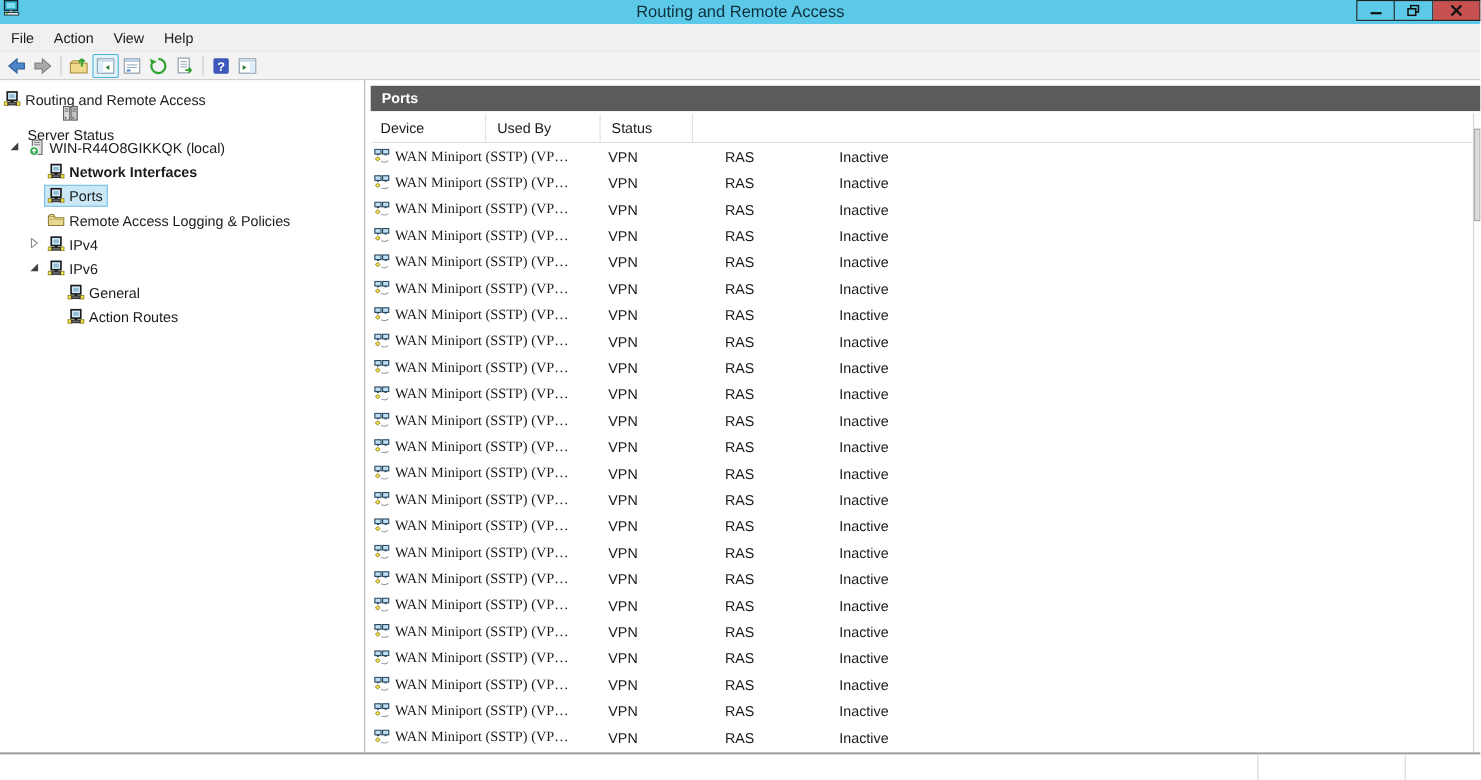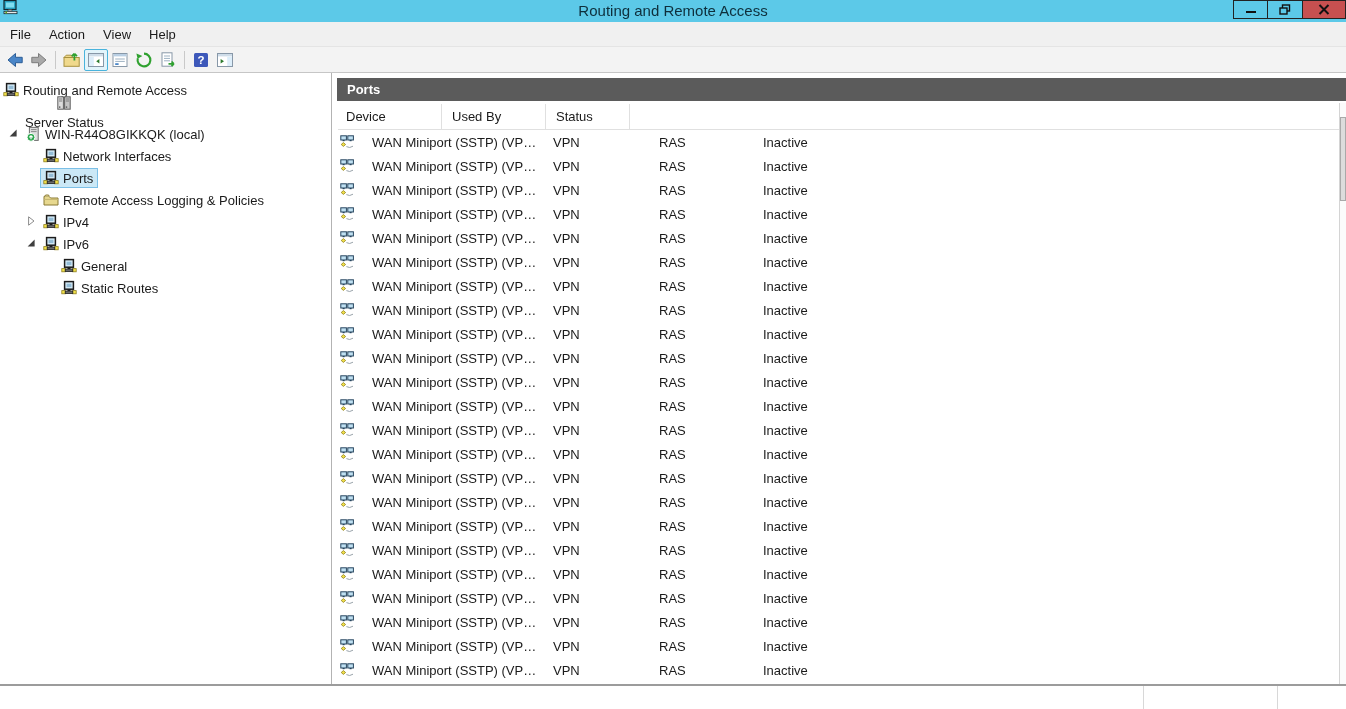--- a/index.html
+++ b/index.html
@@ -51,21 +51,21 @@
   .lv-header{position:absolute;left:5px;right:7px;top:31px;height:26px;display:flex;
              border-bottom:1px solid #e0e0e0;font-size:13px;background:#fff;box-sizing:border-box;}
   .hcell{display:flex;align-items:center;border-right:1px solid #e0e0e0;box-sizing:border-box;
          position:relative;}
   .hcell.fill{flex:1;border-right:none;}
   .sort-icon{position:absolute;left:95px;top:10px;line-height:0;}
   .lv-rows{position:absolute;left:5px;right:7px;top:57px;bottom:0;overflow:hidden;}
   .lv-row{height:24px;display:flex;align-items:center;font-size:13px;}
   .cell{box-sizing:border-box;display:flex;align-items:center;white-space:nowrap;overflow:hidden;}
   .pl4{padding-left:4px;} .pl8{padding-left:8px;} .pl10{padding-left:10px;}
-  .name-cell{padding-left:2px;gap:17px;}
+  .name-cell{padding-left:2px;gap:4px;font-family:Liberation Serif, serif;}
   .picon{line-height:0;flex:0 0 auto;}
 
   
   .scrollbar{position:absolute;right:0;top:30px;bottom:0;width:7px;background:#fbfbfb;
              border-left:1px solid #d4d4d4;box-sizing:border-box;}
   .thumb{position:absolute;left:0;right:0;top:14px;height:84px;background:#dcdcdc;
          border:1px solid #a9a9a9;box-sizing:border-box;}
 
   
   .bottom-border{position:absolute;left:0;right:0;top:684px;height:2px;background:#9c9c9c;}
@@ -248,21 +248,21 @@
               <line x1="6" y1="3.6" x2="11.6" y2="3.6" stroke="#8a8a8a"></line>
               <line x1="6" y1="5.6" x2="11.6" y2="5.6" stroke="#8a8a8a"></line>
               <circle cx="6" cy="11.3" r="4" fill="#2fa84f" stroke="#ffffff" stroke-width="1"></circle>
               <path d="M6 13.3 V9.6 M6 9.6 l-1.7 1.7 M6 9.6 l1.7 1.7" stroke="#fff" stroke-width="1.2" fill="none"></path>
             </svg>
           </span>
           <span>WIN-R44O8GIKKQK (local)</span>
         </span>
       </div>
       <div class="tree-row">
-        <span class="node" style="margin-left: 40px;">
+        <span class="node" style="margin-left: 40px; font-weight: bold;">
           <span style="line-height: 0;">
             <svg width="16" height="16" viewBox="0 0 16 16">
               <rect x="0.8" y="10.6" width="3.6" height="3.2" fill="#f0e049" stroke="#8f7f1f" stroke-width="0.8"></rect>
               <rect x="11.6" y="10.6" width="3.6" height="3.2" fill="#f0e049" stroke="#8f7f1f" stroke-width="0.8"></rect>
               <rect x="3.6" y="1.6" width="8.8" height="7.6" fill="#d7ecf8" stroke="#1c1c1c" stroke-width="1.5"></rect>
               <rect x="5.6" y="3.7" width="4.8" height="3.4" fill="#93bcd6"></rect>
               <rect x="6.5" y="9.2" width="3" height="1.8" fill="#1c1c1c"></rect>
               <rect x="4.2" y="11" width="7.6" height="2.4" fill="#6b6b6b" stroke="#1c1c1c" stroke-width="0.8"></rect>
             </svg>
           </span>
@@ -356,21 +356,21 @@
           <span style="line-height: 0;">
             <svg width="16" height="16" viewBox="0 0 16 16">
               <rect x="0.8" y="10.6" width="3.6" height="3.2" fill="#f0e049" stroke="#8f7f1f" stroke-width="0.8"></rect>
               <rect x="11.6" y="10.6" width="3.6" height="3.2" fill="#f0e049" stroke="#8f7f1f" stroke-width="0.8"></rect>
               <rect x="3.6" y="1.6" width="8.8" height="7.6" fill="#d7ecf8" stroke="#1c1c1c" stroke-width="1.5"></rect>
               <rect x="5.6" y="3.7" width="4.8" height="3.4" fill="#93bcd6"></rect>
               <rect x="6.5" y="9.2" width="3" height="1.8" fill="#1c1c1c"></rect>
               <rect x="4.2" y="11" width="7.6" height="2.4" fill="#6b6b6b" stroke="#1c1c1c" stroke-width="0.8"></rect>
             </svg>
           </span>
-          <span>Static Routes</span>
+          <span>Action Routes</span>
         </span>
       </div>
     </div>
   <div class="panel-divider"></div>
 
   <div class="content">
     <div class="banner">
       <span>Ports</span>
     </div>
     <div class="lv-header">

